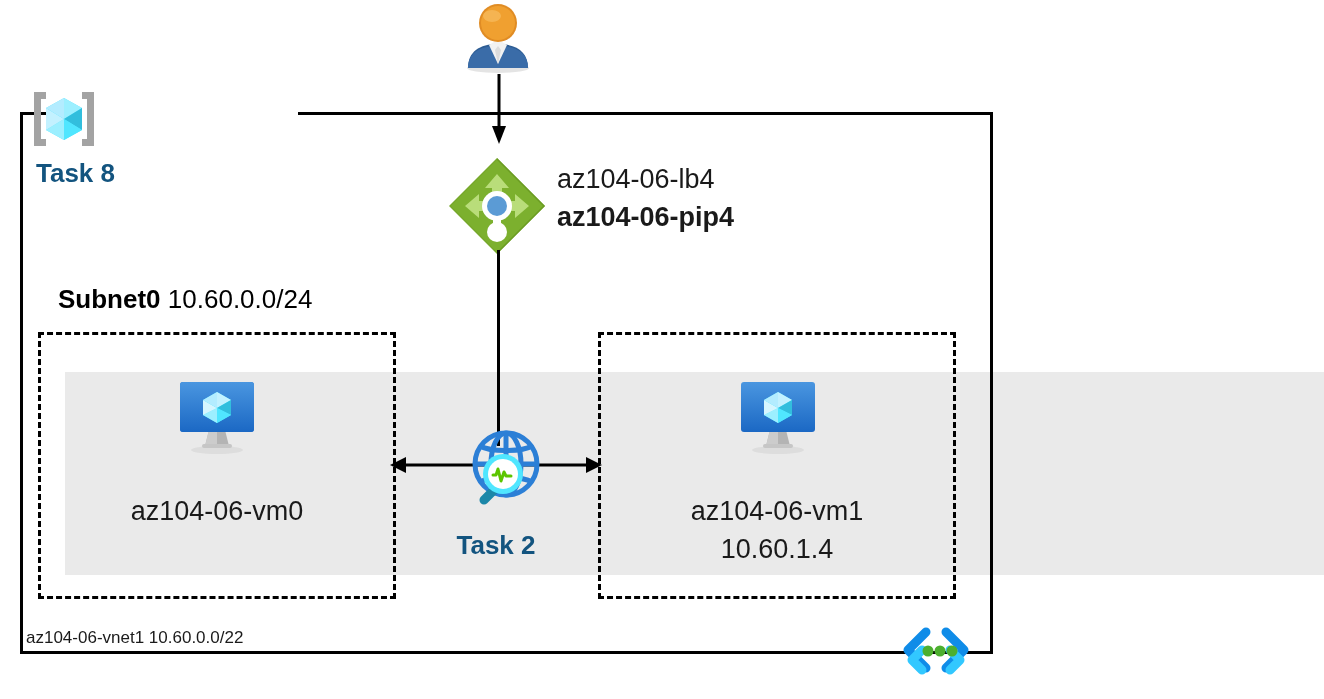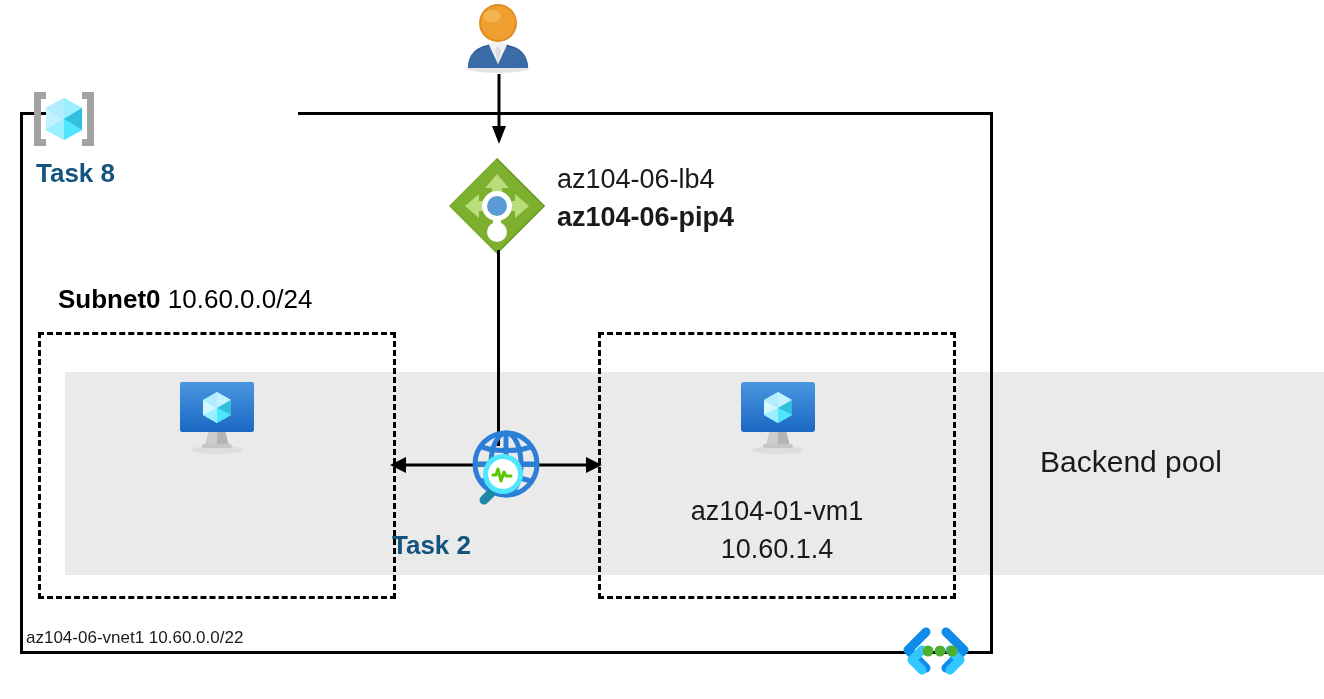--- a/index.html
+++ b/index.html
@@ -101,38 +101,37 @@
   .vm0-name { left: 52px;  top: 496px; }
   .vm0-ip   { left: 52px;  top: 534px; }
   .vm1-name { left: 612px; top: 496px; }
   .vm1-ip   { left: 612px; top: 534px; }
 
   
   .nw-arrow { left: 390px; top: 452px; width: 212px; height: 26px; }
   .nw-icon  { left: 458px; top: 424px; width: 86px; height: 86px; }
   .task2-label {
     left: 392px; top: 530px; width: 208px;
-    text-align: left;
+    text-align: center;
     font-size: 26px; font-weight: bold; color: #13547f;
   }
 
   
   .vnet-name {
     left: 26px; top: 628px;
     font-size: 17px; color: #1a1a1a; white-space: nowrap;
   }
   .vnet-icon { left: 896px; top: 620px; width: 80px; height: 60px; }
 </style>
 </head>
 <body>
 
 <div id="canvas">
 
   <div class="abs backend-band"></div>
-  <div class="abs backend-label">Backend pool</div>
 
   <div class="abs vnet-edge vnet-top-left"></div>
   <div class="abs vnet-edge vnet-top-right"></div>
   <div class="abs vnet-edge vnet-left"></div>
   <div class="abs vnet-edge vnet-right"></div>
   <div class="abs vnet-edge vnet-bottom"></div>
 
   <div class="abs rg-icon">
     <svg width="68" height="62" viewBox="0 0 68 62">
       <path d="M16 4 L4 4 L4 58 L16 58 L16 51 L11 51 L11 11 L16 11 Z" fill="#a3a3a3"></path>
@@ -207,20 +206,21 @@
       </defs>
       <polygon points="43,12 57,20 57,35 43,43 29,35 29,20" fill="#50e6ff"></polygon>
       <polygon points="43,12 57,20 43,28" fill="#c3f1ff"></polygon>
       <polygon points="43,28 57,20 57,35" fill="#32bedd"></polygon>
       <polygon points="43,28 57,35 43,43" fill="#50e6ff"></polygon>
       <polygon points="43,28 43,43 29,35" fill="#9cefff"></polygon>
       <polygon points="43,28 29,35 29,20" fill="#d6f6ff"></polygon>
       <polygon points="43,12 29,20 43,28" fill="#b3ecff"></polygon>
     </svg>
   </div>
+  <div class="abs vm-name vm0-name">az104-06-vm0</div>
 
   <div class="abs subnet-box subnet1-box"></div>
 
   <div class="abs vm-icon vm1-icon">
     <svg width="86" height="74" viewBox="0 0 86 74">
       <ellipse cx="43" cy="70" rx="26" ry="4" fill="#d4d4d4" opacity="0.6"></ellipse>
       <path d="M35 50 L51 50 L55 66 L31 66 Z" fill="#b4b4b4"></path>
       <path d="M35 50 L43 50 L43 66 L31 66 Z" fill="#cccccc"></path>
       <rect x="28" y="64" width="30" height="4" rx="2" fill="#c6c6c6"></rect>
       <rect x="6" y="2" width="74" height="50" rx="3" fill="url(#vmgrad1)"></rect>
@@ -232,21 +232,21 @@
       </defs>
       <polygon points="43,12 57,20 57,35 43,43 29,35 29,20" fill="#50e6ff"></polygon>
       <polygon points="43,12 57,20 43,28" fill="#c3f1ff"></polygon>
       <polygon points="43,28 57,20 57,35" fill="#32bedd"></polygon>
       <polygon points="43,28 57,35 43,43" fill="#50e6ff"></polygon>
       <polygon points="43,28 43,43 29,35" fill="#9cefff"></polygon>
       <polygon points="43,28 29,35 29,20" fill="#d6f6ff"></polygon>
       <polygon points="43,12 29,20 43,28" fill="#b3ecff"></polygon>
     </svg>
   </div>
-  <div class="abs vm-name vm1-name">az104-01-vm1</div>
+  <div class="abs vm-name vm1-name">az104-06-vm1</div>
   <div class="abs vm-ip vm1-ip">10.60.1.4</div>
 
   <div class="abs nw-arrow">
     <svg width="212" height="26" viewBox="0 0 212 26">
       <line x1="14" y1="13" x2="198" y2="13" stroke="#000000" stroke-width="3"></line>
       <polygon points="0,13 16,5 16,21" fill="#000000"></polygon>
       <polygon points="212,13 196,5 196,21" fill="#000000"></polygon>
     </svg>
   </div>
 

